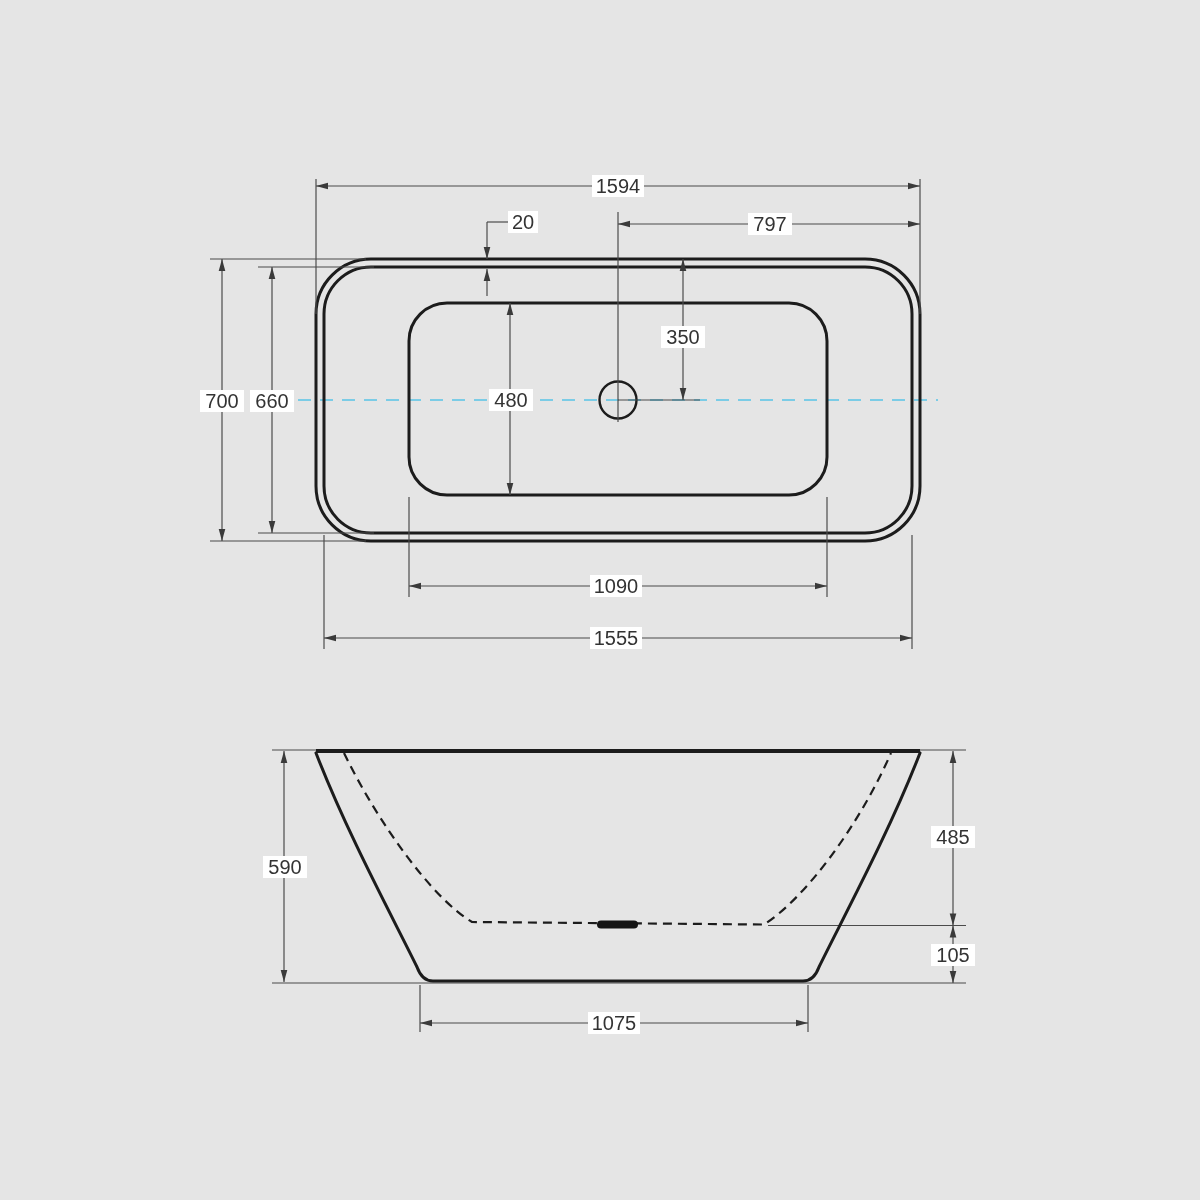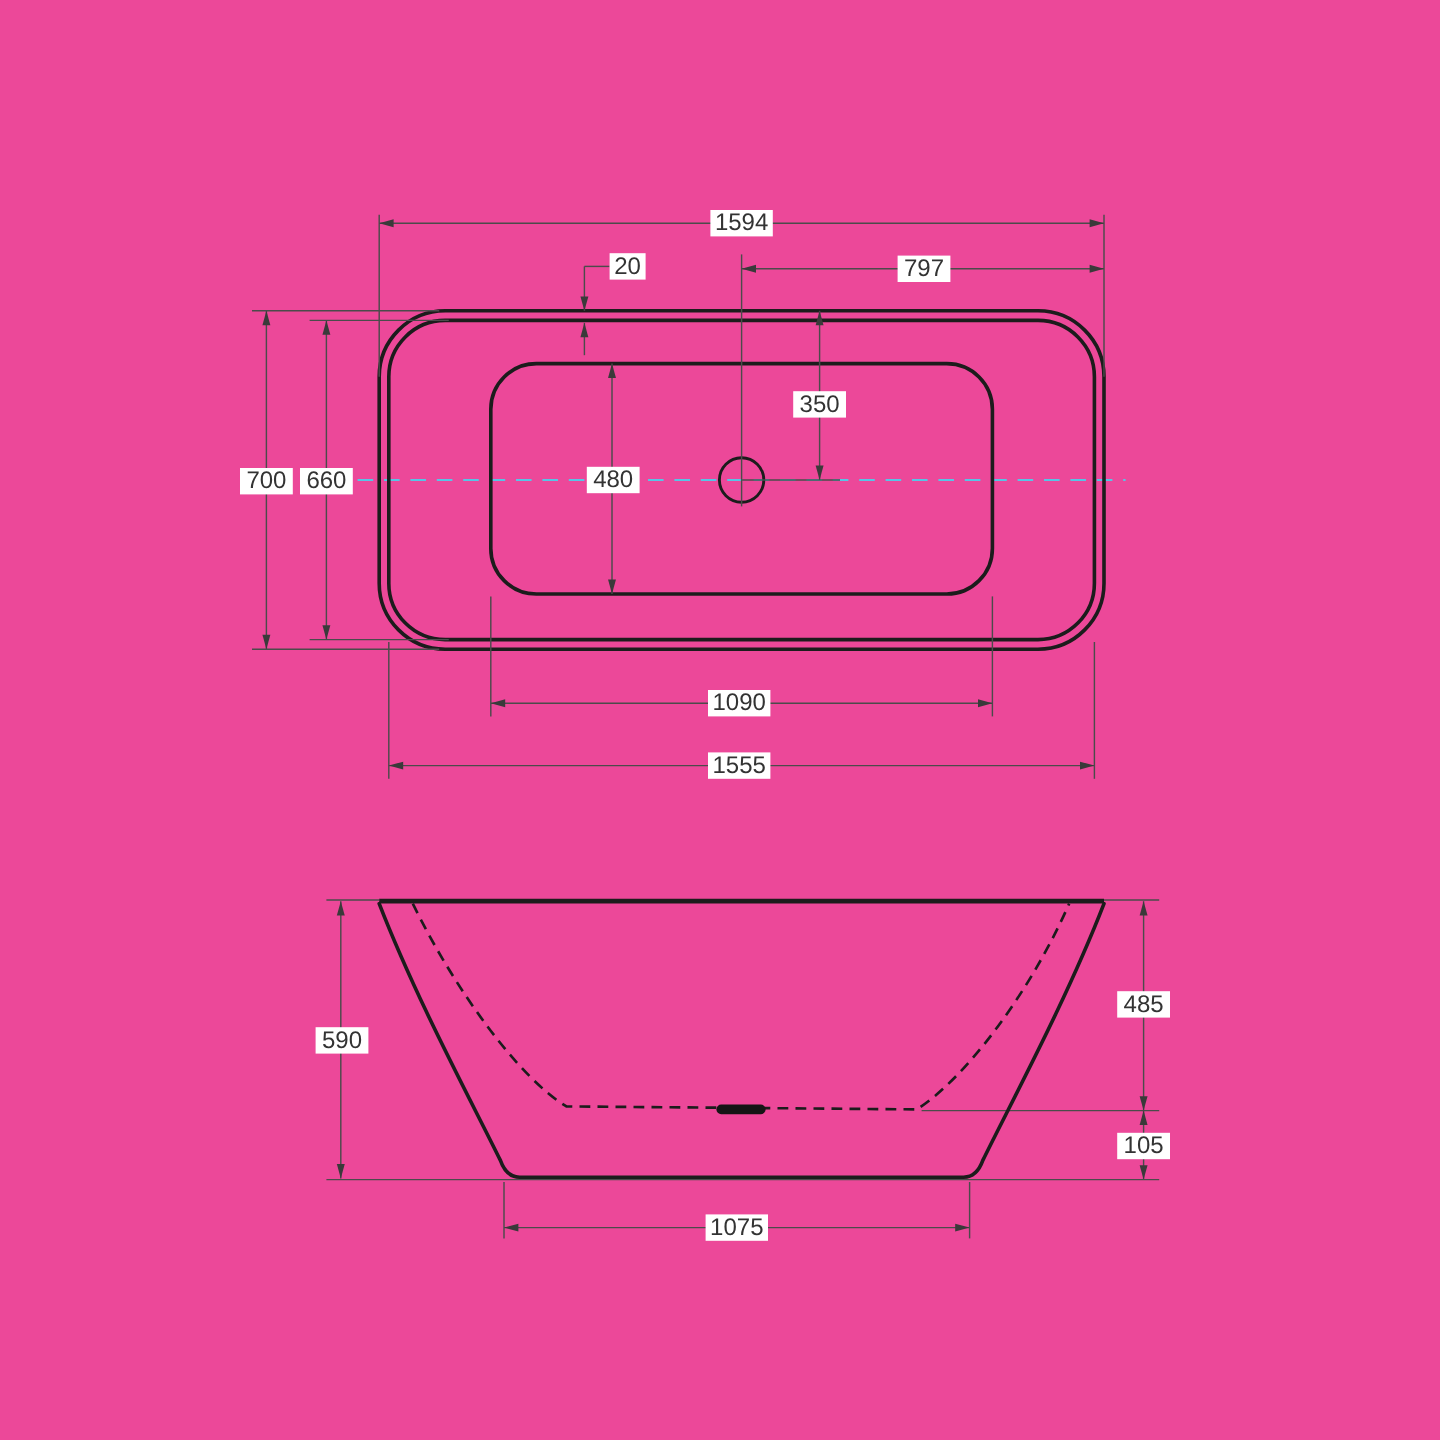--- a/index.html
+++ b/index.html
@@ -1,16 +1,16 @@
 <!DOCTYPE html>
 <html><head>
 <meta charset="utf-8">
 <style>
   html,body{margin:0;padding:0;background:#ffffff;}
-  .stage{width:1200px;height:1200px;background:#ec4899;position:relative;overflow:hidden;text-decoration:underline;}
+  .stage{width:1200px;height:1200px;background:#e5e5e5;position:relative;overflow:hidden;text-decoration:underline;}
   svg{display:block;}
   
   .thick{stroke:#1c1c1c;stroke-width:3;fill:none;stroke-linejoin:round;stroke-linecap:round;}
   .thick4{stroke:#1c1c1c;stroke-width:4;fill:none;stroke-linecap:butt;}
   
   .thin{stroke:#4b4b4b;stroke-width:1.2;fill:none;stroke-linecap:butt;}
   
   .hidden-edge{stroke:#1c1c1c;stroke-width:2.2;fill:none;stroke-dasharray:9 6;stroke-linecap:butt;}
   
   .centerline{stroke-width:1.6;fill:none;stroke-dasharray:13 9;}

